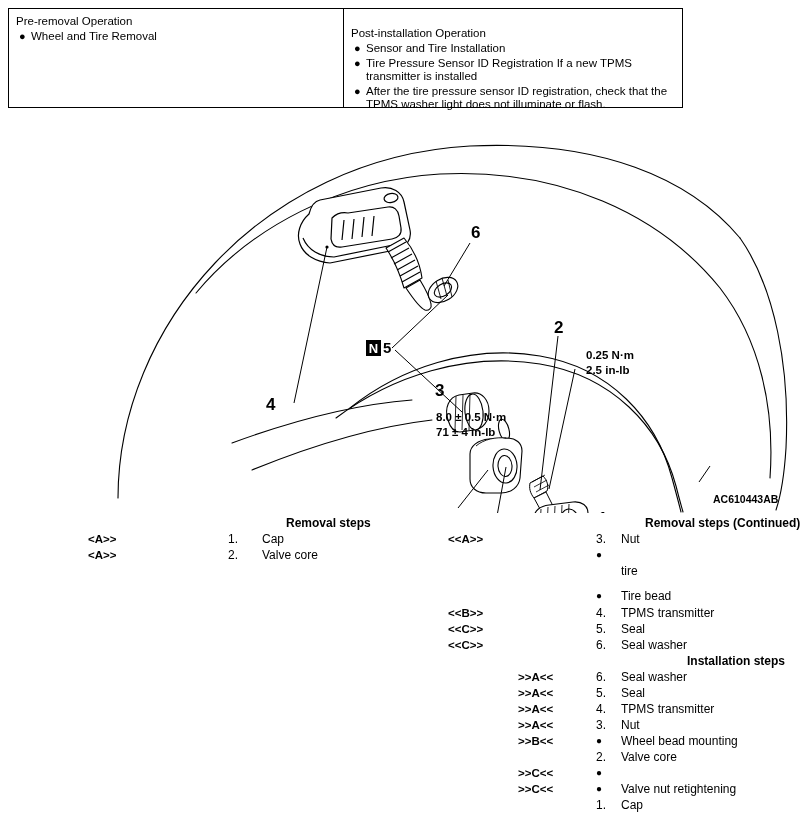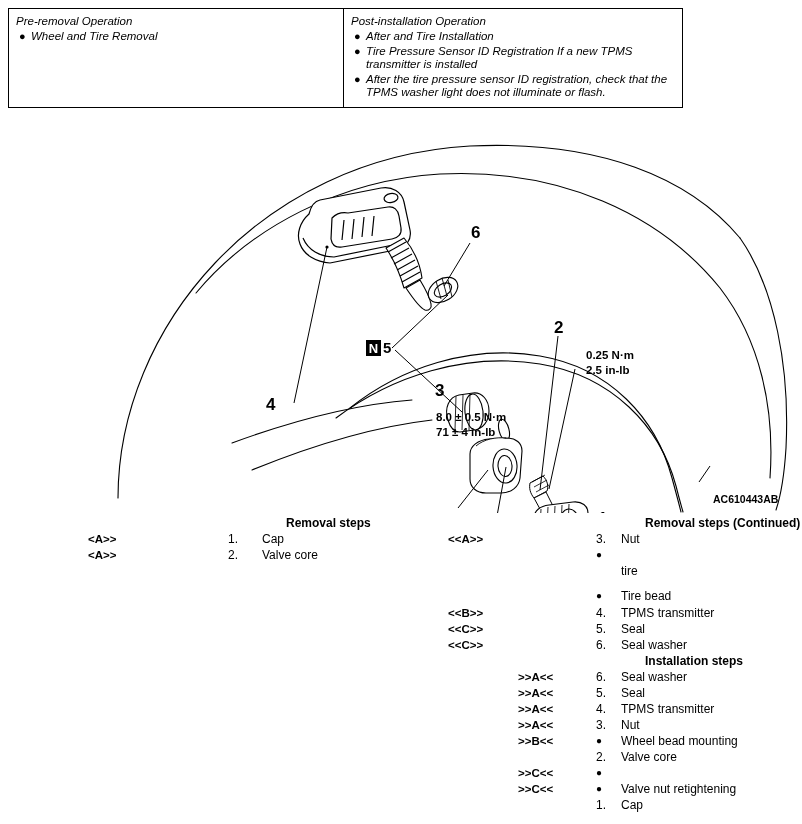--- a/index.html
+++ b/index.html
@@ -23,28 +23,28 @@
     top: 8px;
     width: 675px;
     height: 100px;
     border: 1.5px solid #000;
     box-sizing: border-box;
     display: flex;
   }
   .ops-cell {
     box-sizing: border-box;
     padding: 5px 7px 4px 7px;
-    font-style: italic;
   }
   .ops-cell.left {
     width: 335px;
     border-right: 1.5px solid #000;
   }
   .ops-cell.right {
     flex: 1;
+    margin-top: 12px;
   }
   .ops-title {
     font-size: 11.5px;
     line-height: 14px;
     margin-bottom: 2px;
   }
   .ops-list {
     list-style: none;
     margin: 0;
     padding: 0;
@@ -165,21 +165,21 @@
         <span class="bullet">●</span>
         <span>Wheel and Tire Removal</span>
       </li>
     </ul>
   </div>
   <div class="ops-cell right">
     <div class="ops-title">Post-installation Operation</div>
     <ul class="ops-list">
       <li>
         <span class="bullet">●</span>
-        <span>After and Tire Installation</span>
+        <span>Sensor and Tire Installation</span>
       </li>
       <li>
         <span class="bullet">●</span>
         <span>Tire Pressure Sensor ID Registration If a new TPMS transmitter is installed</span>
       </li>
       <li>
         <span class="bullet">●</span>
         <span>After the tire pressure sensor ID registration, check that the TPMS washer light does not illuminate or flash.</span>
       </li>
     </ul>
@@ -347,21 +347,21 @@
     <span class="col-markb">&lt;&lt;C&gt;&gt;</span>
     <span class="col-num-r">5.</span>
     <span class="col-txt-r">Seal</span>
   </div>
   <div class="steps-row" style="top:122px;">
     <span class="col-markb">&lt;&lt;C&gt;&gt;</span>
     <span class="col-num-r">6.</span>
     <span class="col-txt-r">Seal washer</span>
   </div>
 
-  <div class="steps-row" style="top:138px;">
+  <div class="steps-row" style="top:138px;text-align:center;">
     <span class="col-txt-r hdr">Installation steps</span>
   </div>
 
   <div class="steps-row" style="top:154px;">
     <span class="col-markc">&gt;&gt;A&lt;&lt;</span>
     <span class="col-num-r">6.</span>
     <span class="col-txt-r">Seal washer</span>
   </div>
   <div class="steps-row" style="top:170px;">
     <span class="col-markc">&gt;&gt;A&lt;&lt;</span>

